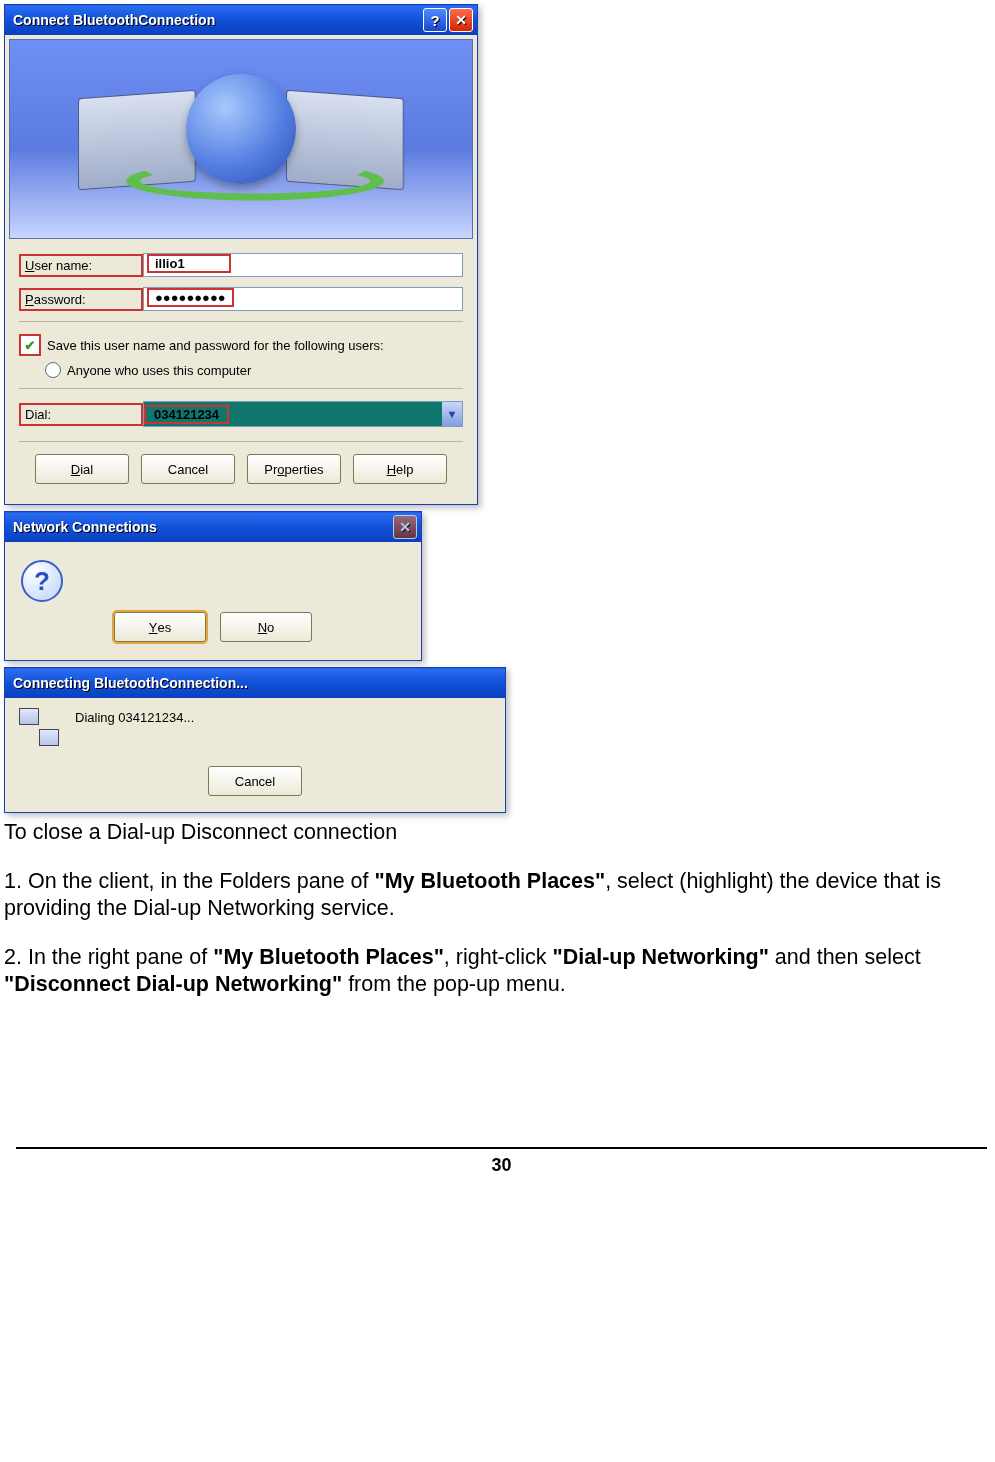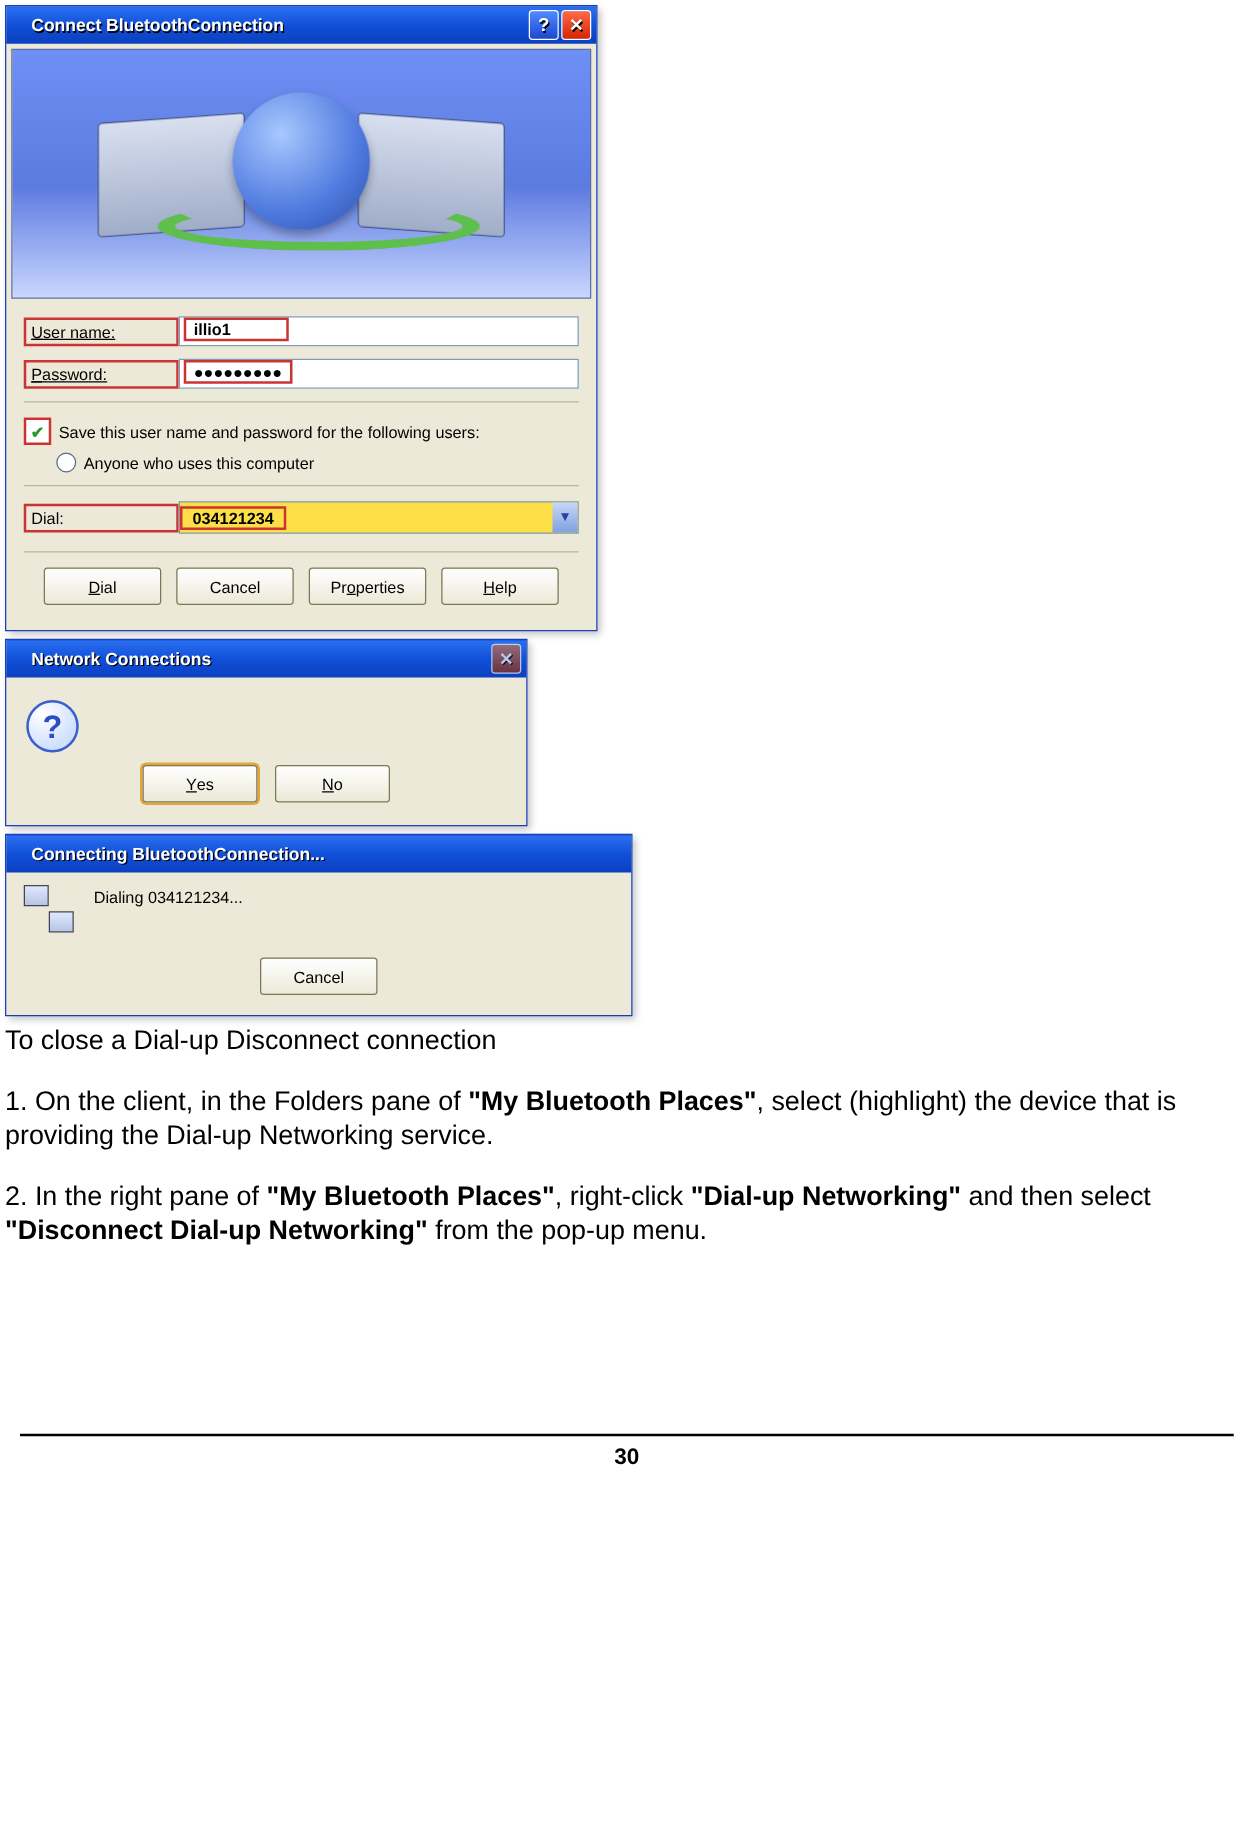--- a/index.html
+++ b/index.html
@@ -16,21 +16,21 @@
   .window {
     border: 1px solid #1a3fb8;
     background: #ece9d8;
     box-shadow: 3px 3px 6px rgba(0,0,0,.25);
     margin-bottom: 6px;
   }
   .titlebar {
     display: flex;
     align-items: center;
     height: 30px;
-    padding: 0 4px 0 20px;
+    padding: 0 4px 0 8px;
     color: #fff;
     font-weight: bold;
     font-size: 14px;
     background: linear-gradient(to bottom,#1556e0 0%,#2a6ef0 4%,#1150d8 50%,#0a40c0 100%);
     text-shadow: 1px 1px 0 #000;
   }
   .titlebar .title { flex: 1; }
   .tbtn {
     width: 22px; height: 22px;
     margin-left: 2px;
@@ -74,21 +74,21 @@
     position:absolute; left:calc(50% - 115px); top:78px;
     width:230px; height:50px; border-radius:50%;
     border:14px solid #5fbf4c; border-top-color:transparent;
     transform:rotateX(60deg);
   }
 
   .form-section {
     padding: 10px 14px 16px;
   }
   .field-row {
-    display:flex; align-items:center; margin-bottom:10px;text-decoration:underline;
+    display:flex; align-items:center; margin-bottom:10px;
   }
   .field-row label {
     width:112px;
     border:2px solid #c33; padding:2px 4px;
   }
   .field-row .u { text-decoration: underline; }
   .text-input {
     flex:1; height:22px;
     border:1px solid #7f9db9;
     background:#fff;
@@ -119,21 +119,21 @@
   .radio {
     width:14px; height:14px; border:1px solid #5a6a88; border-radius:50%;
     margin-right:6px; background:#fff; display:flex; align-items:center; justify-content:center;
   }
   .radio.sel::after { content:""; width:7px; height:7px; border-radius:50%; background:#3a9c3a; }
 
   .dial-row { display:flex; align-items:center; margin:4px 0 14px; }
   .dial-label { width:112px; border:2px solid #c33; padding:2px 4px; }
   .combo {
     flex:1; display:flex; align-items:center;
-    border:1px solid #7f9db9; background:#fde047; height:24px;
+    border:1px solid #7f9db9; background:#0f766e; height:24px;
   }
   .combo .frame-val {
     border:2px solid #c33; padding:0 8px; font-weight:bold;
   }
   .combo .spacer { flex:1; }
   .combo .drop {
     width:20px; height:100%; background:linear-gradient(#c9d6f8,#7fa0e0);
     display:flex; align-items:center; justify-content:center;
     color:#2544a0; font-size:11px;
   }

